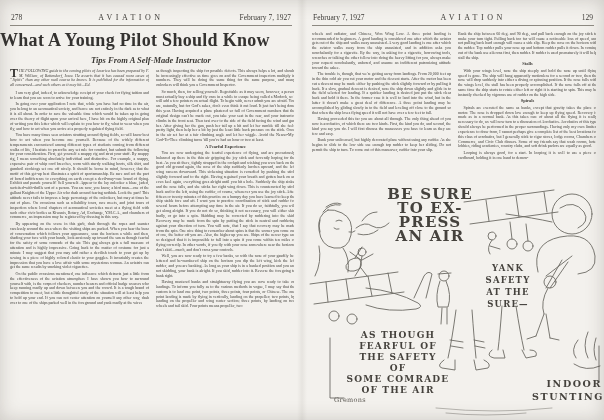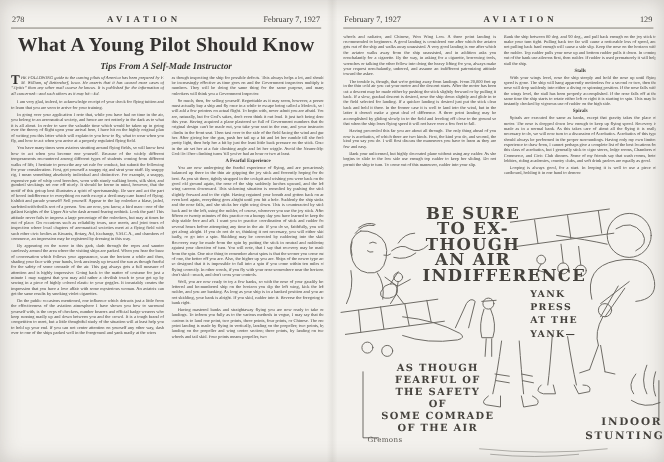--- a/index.html
+++ b/index.html
@@ -6,24 +6,24 @@
   body{background:#d8d5cf;font-family:"Liberation Serif",serif;}
   #spread{position:relative;width:604px;height:420px;background:#f3f1ed;overflow:hidden;
           box-shadow:inset 0 0 18px rgba(90,85,75,.25);}
   #gutter{position:absolute;left:297px;top:0;width:10px;height:420px;pointer-events:none;
           background:linear-gradient(90deg,rgba(120,115,105,0) 0%,rgba(120,115,105,.10) 50%,rgba(120,115,105,0) 100%);}
   .page{position:absolute;top:0;width:302px;height:420px;}
   #page-left{left:0;}
   #page-right{left:302px;}
   .pghead{position:absolute;top:13px;left:11px;right:11px;display:flex;justify-content:space-between;align-items:baseline;color:#3d3b37;gap:28px;}
   .pgnum{font-size:7.5px;}
-  .masthead{font-size:8px;font-weight:bold;letter-spacing:3.5px;}
+  .masthead{font-size:8px;font-weight:normal;letter-spacing:3.5px;}
   .pgdate{font-size:7.5px;}
   .headrule{position:absolute;top:25px;left:10px;right:10px;border-top:1px solid #8d8981;}
-  #article-title{position:absolute;top:30px;left:0;right:0;text-align:center;font-size:18px;font-weight:bold;
+  #article-title{position:absolute;top:30px;left:0;right:0;text-align:left;font-size:18px;font-weight:bold;
                  letter-spacing:.3px;color:#343230;white-space:nowrap;}
   #article-subtitle{position:absolute;top:55px;left:0;right:0;text-align:center;font-size:8.5px;
                     font-weight:bold;font-style:italic;color:#3d3b37;}
   .cols{position:absolute;left:10px;right:8px;display:flex;gap:7px;}
   #left-cols{top:68px;height:348px;}
   #right-cols{top:31px;height:150px;}
   .col{width:139px;overflow:hidden;}
   .colInner{width:278px;transform:scale(0.5);transform-origin:0 0;
             font-family:"Liberation Serif",serif;font-size:8px;line-height:9.7px;
             color:#3e3c38;text-align:justify;}
@@ -32,21 +32,21 @@
   .dropcap{float:left;font-size:24px;line-height:19px;font-style:normal;font-weight:bold;
            margin:0 2px 0 0;color:#343230;}
   .subhead{text-align:center;font-weight:bold;font-size:9px;margin:5px 0 4px 0;text-indent:0 !important;}
   
   #cartoon-area{position:absolute;left:4px;top:180px;width:296px;height:240px;}
   #cartoon-area svg{position:absolute;left:0;top:0;}
   .sketch{stroke:#55524c;stroke-width:0.9;fill:none;stroke-linecap:round;stroke-linejoin:round;opacity:.85;}
   .caption{position:absolute;font-family:"DejaVu Serif",serif;color:#45423d;font-weight:bold;
            letter-spacing:1.2px;text-align:center;}
   #cap-bored{left:78px;top:7px;width:92px;font-size:15px;line-height:14px;}
-  #cap-yank{left:176px;top:82px;width:52px;font-size:8.5px;line-height:12px;text-align:left;}
+  #cap-yank{left:176px;top:82px;width:52px;font-size:8.5px;line-height:12px;text-align:center;}
   #cap-fearful{left:22px;top:150px;width:140px;font-size:9px;line-height:11px;}
   #cap-indoor{left:226px;top:198px;width:70px;font-size:9.5px;line-height:12.5px;text-align:right;letter-spacing:1.6px;}
   #cap-signature{left:28px;top:216px;font-size:6.5px;font-weight:normal;letter-spacing:.3px;color:#5a5751;}
 </style>
 </head>
 <body>
 
 <div id="spread">
 
   <div class="page" id="page-left">
@@ -178,28 +178,27 @@
         </g>
 
         <g class="sketch">
           <path d="M24,158 L24,218 L38,218"></path>
           <path d="M293,166 L293,202"></path>
         </g>
       </svg>
 
       <div class="caption" id="cap-bored">
         <div>BE SURE TO EX-</div>
-        <div>THOUGH AN AIR</div>
-        <div>INDIFFERENCE</div>
+        <div>PRESS AN AIR</div>
       </div>
       <div class="caption" id="cap-yank">
         <div>YANK</div>
-        <div>PRESS</div>
+        <div>SAFETY</div>
         <div>AT THE</div>
-        <div>YANK—</div>
+        <div>SURE—</div>
       </div>
       <div class="caption" id="cap-fearful">
         <div>AS THOUGH</div>
         <div>FEARFUL OF</div>
         <div>THE SAFETY</div>
         <div>OF</div>
         <div>SOME COMRADE</div>
         <div>OF THE AIR</div>
       </div>
       <div class="caption" id="cap-indoor">

